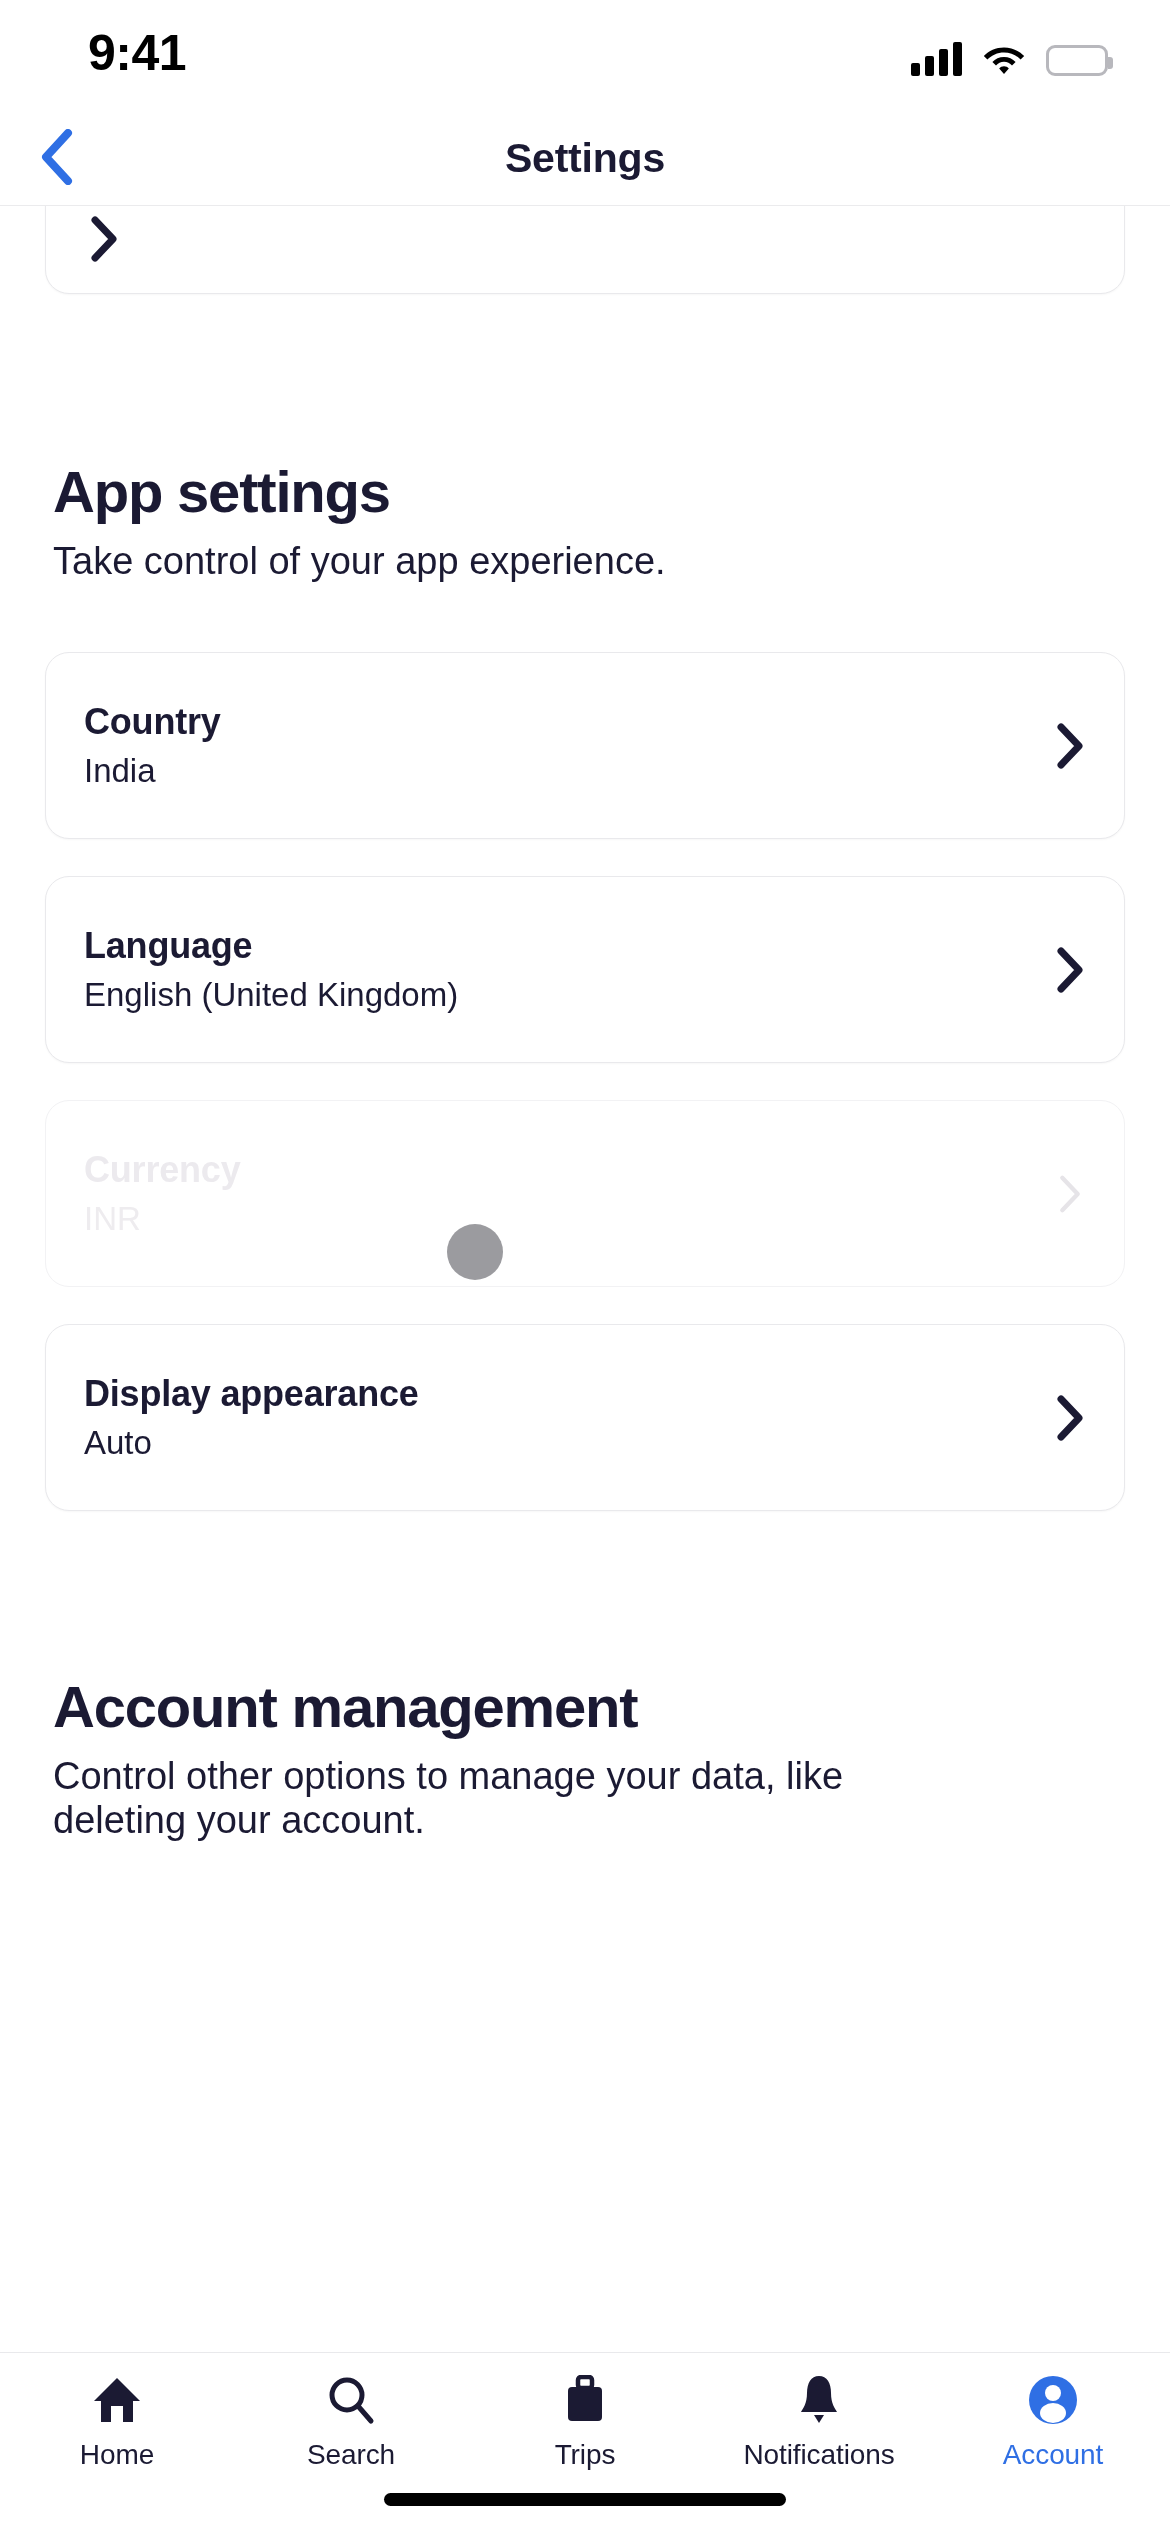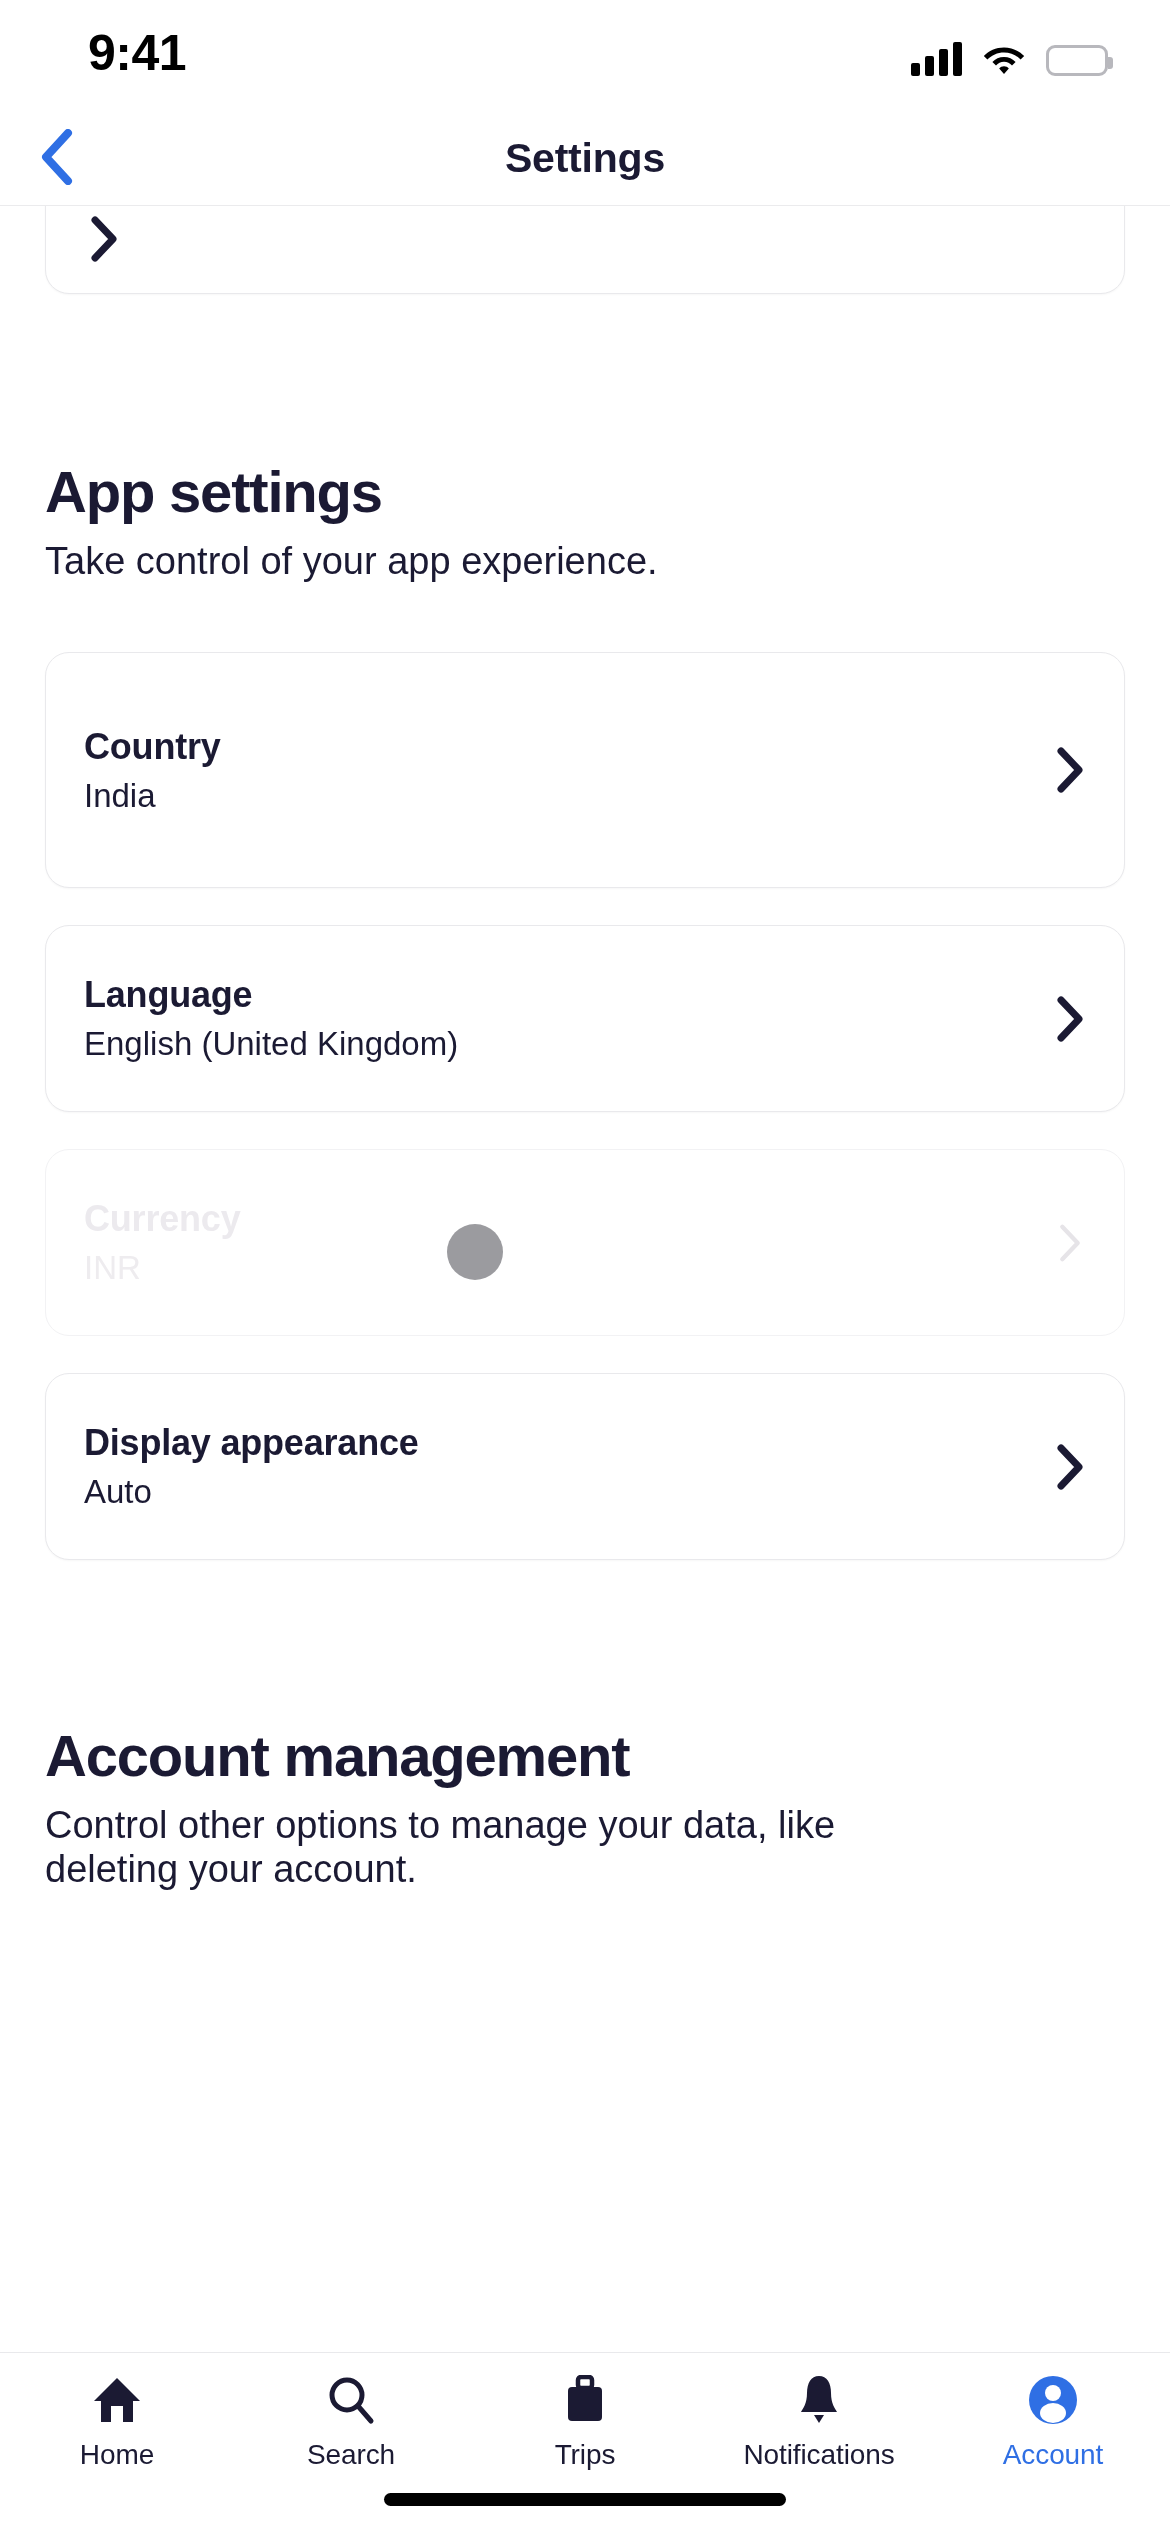--- a/index.html
+++ b/index.html
@@ -145,21 +145,21 @@
   }
   .card-cut .card-title { position:relative; top:16px; }
   .card-cut .chev { position:relative; top:16px; }
 
   
   .card.disabled .card-title { color:#eceaee; }
   .card.disabled .card-value { color:#eeecef; }
   .card.disabled { border-color:#f2f2f4; box-shadow:none; }
 
   
-  .section-head { padding-top:0; }
+  .section-head { padding-top:0;margin-left:8px; }
   .section-title {
     font-size:58px;
     font-weight:700;
     color:#1b1a33;
     letter-spacing:-1.2px;
     line-height:66px;
   }
   .section-sub {
     margin-top:14px;
     font-size:38px;
@@ -261,21 +261,21 @@
           <path d="M5 4 L23 23 L5 42" stroke="#1b1a33" stroke-width="7" fill="none" stroke-linecap="round" stroke-linejoin="round"></path>
         </svg>
       </div>
     </div>
 
     <div class="section-head" style="margin-top:165px;">
       <div class="section-title">App settings</div>
       <div class="section-sub">Take control of your app experience.</div>
     </div>
 
-    <div class="card" style="height:236px; margin-top:69px;">
+    <div class="card" style="height:187px; margin-top:69px;">
       <div class="card-texts">
         <div class="card-title">Country</div>
         <div class="card-value">India</div>
       </div>
       <div class="chev">
         <svg width="28" height="46" viewBox="0 0 28 46">
           <path d="M5 4 L23 23 L5 42" stroke="#1b1a33" stroke-width="7" fill="none" stroke-linecap="round" stroke-linejoin="round"></path>
         </svg>
       </div>
     </div>

